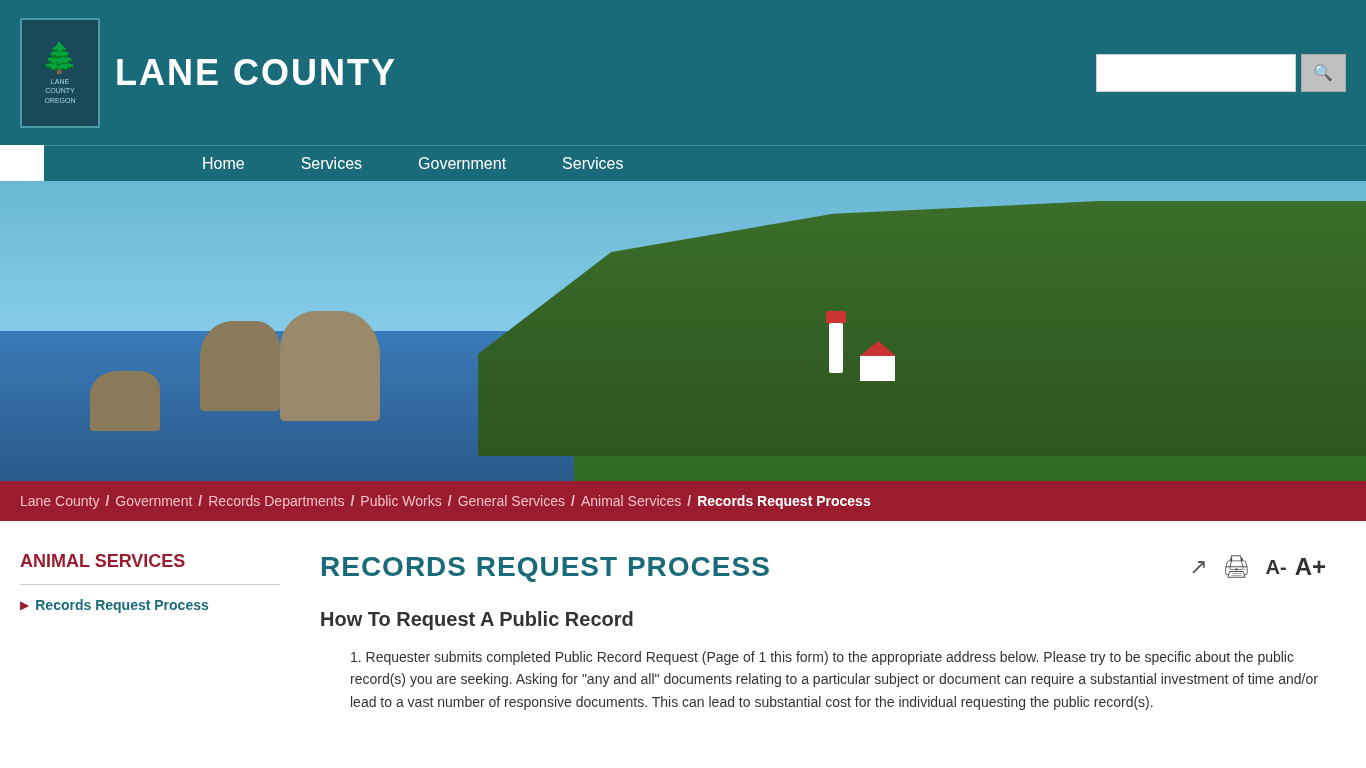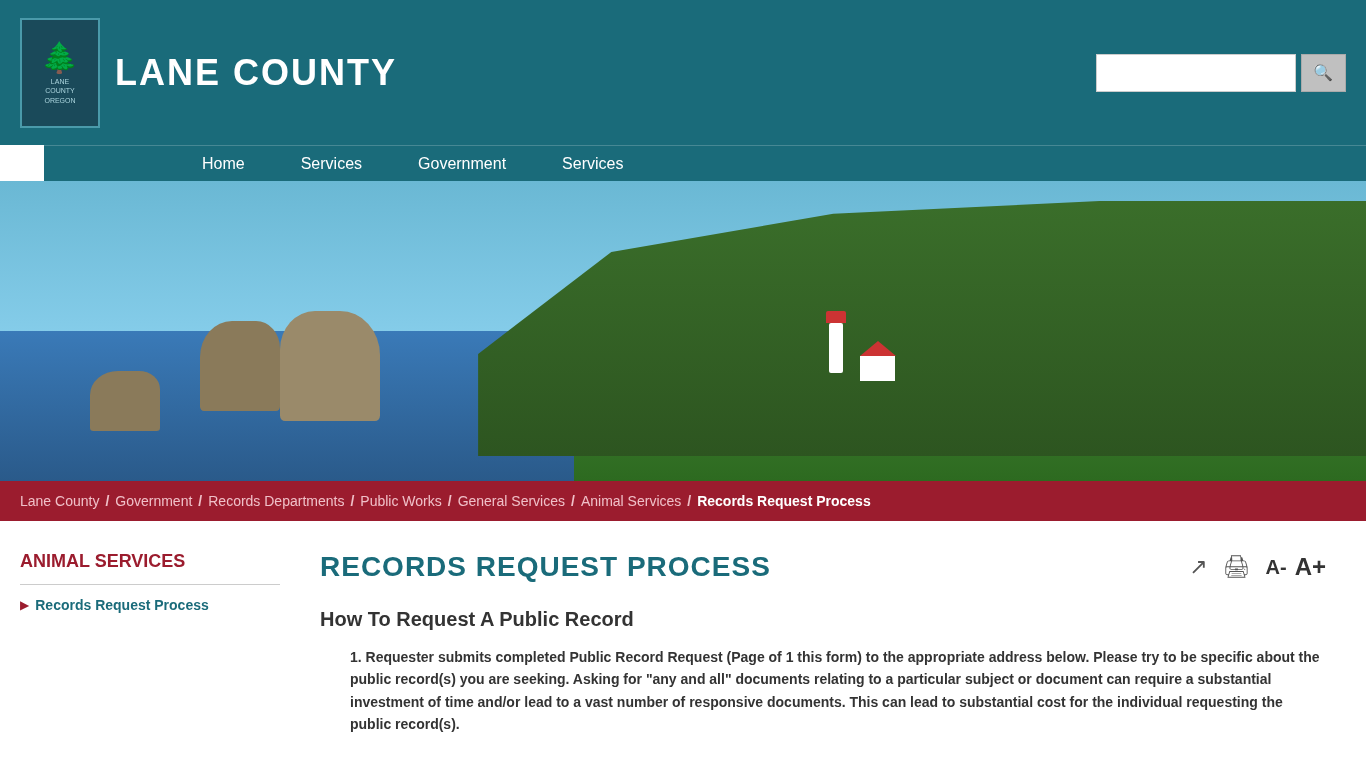--- a/index.html
+++ b/index.html
@@ -329,21 +329,20 @@
       margin-bottom: 15px;
     }
     .content-text {
       font-size: 14px;
       color: #333;
       line-height: 1.6;
       padding-left: 30px;
     }
     .content-text p {
       margin-bottom: 10px;
-      font-weight: bold;
     }
   </style>
 </head>
 <body>
 
 <div class="header">
   <a class="logo-area" href="#">
     <div class="logo-box">
       <div class="logo-tree">🌲</div>
       <div class="logo-text-small">LANE<br>COUNTY<br>OREGON</div>

